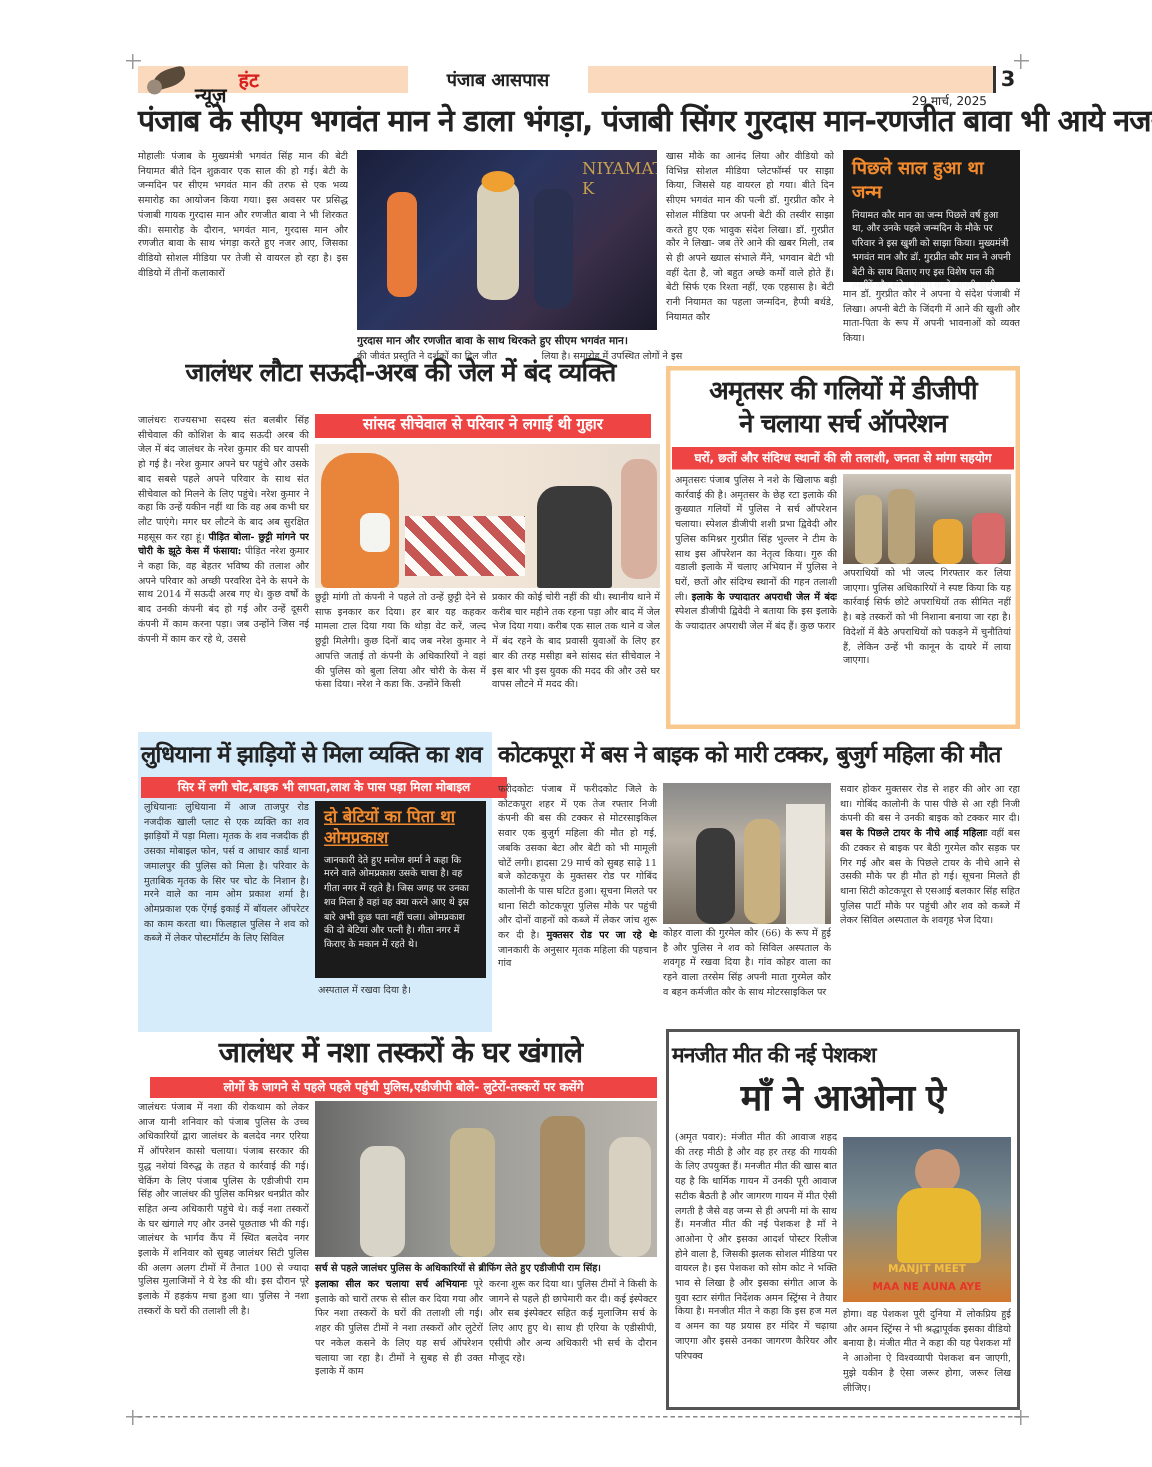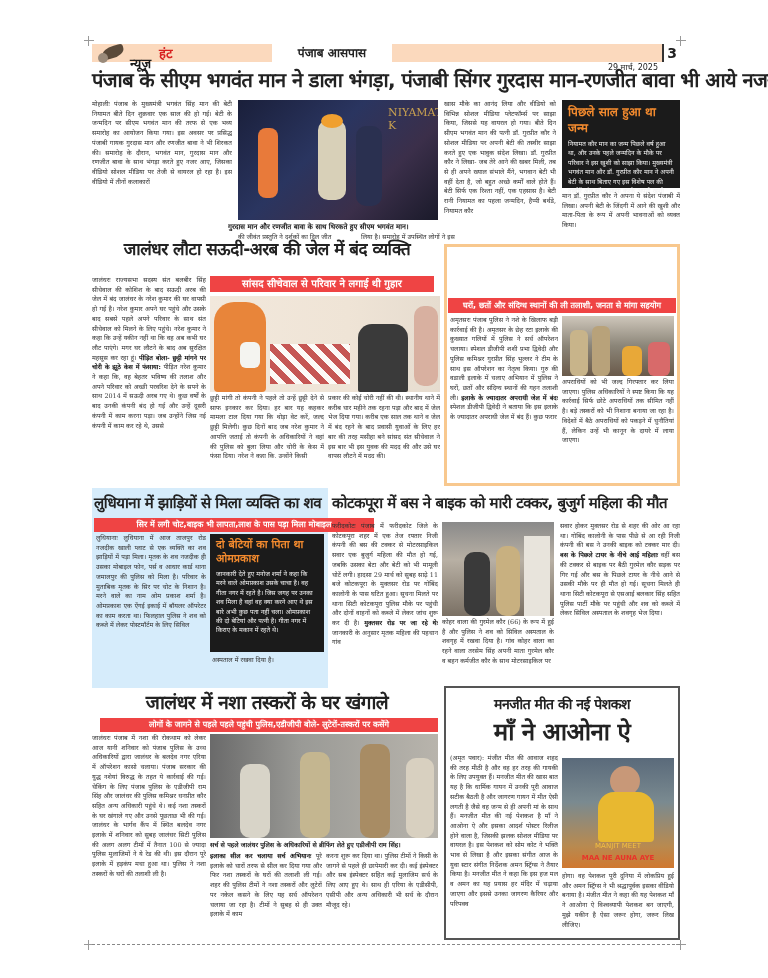--- a/index.html
+++ b/index.html
@@ -61,21 +61,21 @@
   <div class="col" style="left:0;top:56px;width:140px;height:132px;">
     <p class="txt">मोहालीः पंजाब के मुख्यमंत्री भगवंत सिंह मान की बेटी नियामत बीते दिन शुक्रवार एक साल की हो गई। बेटी के जन्मदिन पर सीएम भगवंत मान की तरफ से एक भव्य समारोह का आयोजन किया गया। इस अवसर पर प्रसिद्ध पंजाबी गायक गुरदास मान और रणजीत बावा ने भी शिरकत की। समारोह के दौरान, भगवंत मान, गुरदास मान और रणजीत बावा के साथ भंगड़ा करते हुए नजर आए, जिसका वीडियो सोशल मीडिया पर तेजी से वायरल हो रहा है। इस वीडियो में तीनों कलाकारों</p>
   </div>
   <div class="photo" style="left:146px;top:56px;width:200px;height:120px;background:linear-gradient(135deg,#1a1f3a 0%,#2a3560 40%,#3b2f4a 70%,#1a1a2a 100%);">
     <div style="position:absolute;left:20px;top:28px;width:20px;height:70px;background:#e87a3a;border-radius:8px;"></div>
     <div style="position:absolute;left:80px;top:20px;width:28px;height:80px;background:#d8d0b8;border-radius:10px;"></div>
     <div style="position:absolute;left:83px;top:14px;width:22px;height:14px;background:#f0a030;border-radius:50%;"></div>
     <div style="position:absolute;left:118px;top:26px;width:26px;height:80px;background:#2a3050;border-radius:10px;"></div>
     <div style="position:absolute;left:150px;top:6px;color:#c8a050;font-size:11px;font-family:'DejaVu Serif',serif;">NIYAMAT K</div>
   </div>
-  <div class="caption" style="left:136px;top:178px;width:200px;overflow:hidden;">गुरदास मान और रणजीत बावा के साथ थिरकते हुए सीएम भगवंत मान।</div>
+  <div class="caption" style="left:146px;top:178px;width:200px;overflow:hidden;">गुरदास मान और रणजीत बावा के साथ थिरकते हुए सीएम भगवंत मान।</div>
   <div class="col" style="left:146px;top:189px;width:100px;height:10px;">
     <p class="txt">की जीवंत प्रस्तुति ने दर्शकों का दिल जीत</p>
   </div>
   <div class="col" style="left:250px;top:189px;width:100px;height:10px;margin-left:19px;">
     <p class="txt">लिया है। समारोह में उपस्थित लोगों ने इस</p>
   </div>
   <div class="col" style="left:352px;top:56px;width:112px;height:144px;">
     <p class="txt">खास मौके का आनंद लिया और वीडियो को विभिन्न सोशल मीडिया प्लेटफॉर्म्स पर साझा किया, जिससे यह वायरल हो गया। बीते दिन सीएम भगवंत मान की पत्नी डॉ. गुरप्रीत कौर ने सोशल मीडिया पर अपनी बेटी की तस्वीर साझा करते हुए एक भावुक संदेश लिखा। डॉ. गुरप्रीत कौर ने लिखा- जब तेरे आने की खबर मिली, तब से ही अपने ख्याल संभाले मैंने, भगवान बेटी भी वहीं देता है, जो बहुत अच्छे कर्मों वाले होते हैं। बेटी सिर्फ एक रिश्ता नहीं, एक एहसास है। बेटी रानी नियामत का पहला जन्मदिन, हैप्पी बर्थडे, नियामत कौर</p>
   </div>
   <div class="box-dark" style="left:470px;top:56px;width:118px;height:88px;">
@@ -99,42 +99,46 @@
     <div style="position:absolute;left:204px;top:10px;width:24px;height:80px;background:#d8b0a0;border-radius:10px;"></div>
   </div>
   <div class="col" style="left:118px;top:350px;width:114px;height:64px;">
     <p class="txt">छुट्टी मांगी तो कंपनी ने पहले तो उन्हें छुट्टी देने से साफ इनकार कर दिया। हर बार यह कहकर मामला टाल दिया गया कि थोड़ा वेट करें, जल्द छुट्टी मिलेगी। कुछ दिनों बाद जब नरेश कुमार ने आपत्ति जताई तो कंपनी के अधिकारियों ने वहां की पुलिस को बुला लिया और चोरी के केस में फंसा दिया। नरेश ने कहा कि, उन्होंने किसी</p>
   </div>
   <div class="col" style="left:236px;top:350px;width:112px;height:64px;">
     <p class="txt">प्रकार की कोई चोरी नहीं की थी। स्थानीय थाने में करीब चार महीने तक रहना पड़ा और बाद में जेल भेज दिया गया। करीब एक साल तक थाने व जेल में बंद रहने के बाद प्रवासी युवाओं के लिए हर बार की तरह मसीहा बने सांसद संत सीचेवाल ने इस बार भी इस युवक की मदद की और उसे घर वापस लौटने में मदद की।</p>
   </div>
 
   <div class="orange-frame" style="left:352px;top:200px;width:236px;height:242px;"></div>
+  <div class="hl" style="left:356px;top:206px;width:228px;font-size:17px;line-height:22px;text-align:center;">
+    <div>अमृतसर की गलियों में डीजीपी</div>
+    <div>ने चलाया सर्च ऑपरेशन</div>
+  </div>
   <div class="bluebar" style="left:356px;top:254px;width:228px;height:15px;font-size:8px;line-height:15px;">घरों, छतों और संदिग्ध स्थानों की ली तलाशी, जनता से मांगा सहयोग</div>
   <div class="col" style="left:358px;top:272px;width:108px;height:166px;">
     <p class="txt"><span>अमृतसरः पंजाब पुलिस ने नशे के खिलाफ बड़ी कार्रवाई की है। अमृतसर के छेह रटा इलाके की कुख्यात गलियों में पुलिस ने सर्च ऑपरेशन चलाया। स्पेशल डीजीपी शशी प्रभा द्विवेदी और पुलिस कमिश्नर गुरप्रीत सिंह भुल्लर ने टीम के साथ इस ऑपरेशन का नेतृत्व किया। गुरु की वडाली इलाके में चलाए अभियान में पुलिस ने घरों, छतों और संदिग्ध स्थानों की गहन तलाशी ली।</span> <b>इलाके के ज्यादातर अपराधी जेल में बंदः</b> <span>स्पेशल डीजीपी द्विवेदी ने बताया कि इस इलाके के ज्यादातर अपराधी जेल में बंद हैं। कुछ फरार</span></p>
   </div>
   <div class="photo" style="left:470px;top:272px;width:112px;height:60px;background:linear-gradient(180deg,#cfc7bb 0%,#8b8578 50%,#6a5a4a 100%);">
     <div style="position:absolute;left:8px;top:14px;width:18px;height:46px;background:#c8b48a;border-radius:6px;"></div>
     <div style="position:absolute;left:30px;top:10px;width:18px;height:50px;background:#b8a27a;border-radius:6px;"></div>
     <div style="position:absolute;left:60px;top:30px;width:20px;height:30px;background:#e8a838;border-radius:6px;"></div>
     <div style="position:absolute;left:86px;top:26px;width:22px;height:34px;background:#d86a6a;border-radius:6px;"></div>
   </div>
   <div class="col" style="left:470px;top:334px;width:112px;height:104px;">
     <p class="txt">अपराधियों को भी जल्द गिरफ्तार कर लिया जाएगा। पुलिस अधिकारियों ने स्पष्ट किया कि यह कार्रवाई सिर्फ छोटे अपराधियों तक सीमित नहीं है। बड़े तस्करों को भी निशाना बनाया जा रहा है। विदेशों में बैठे अपराधियों को पकड़ने में चुनौतियां हैं, लेकिन उन्हें भी कानून के दायरे में लाया जाएगा।</p>
   </div>
 
   <div class="lightblue" style="left:0;top:444px;width:236px;height:200px;"></div>
   <div class="hl" style="left:2px;top:448px;width:232px;font-size:15px;line-height:22px;">लुधियाना में झाड़ियों से मिला व्यक्ति का शव</div>
-  <div class="bluebar" style="left:2px;top:474px;width:280px;height:14px;font-size:8px;line-height:14px;color:#ffffff;">सिर में लगी चोट,बाइक भी लापता,लाश के पास पड़ा मिला मोबाइल</div>
+  <div class="bluebar" style="left:2px;top:474px;width:244px;height:14px;font-size:8px;line-height:14px;color:#ffffff;">सिर में लगी चोट,बाइक भी लापता,लाश के पास पड़ा मिला मोबाइल</div>
   <div class="col" style="left:4px;top:490px;width:110px;height:150px;">
     <p class="txt">लुधियानाः लुधियाना में आज ताजपुर रोड नजदीक खाली प्लाट से एक व्यक्ति का शव झाड़ियों में पड़ा मिला। मृतक के शव नजदीक ही उसका मोबाइल फोन, पर्स व आधार कार्ड थाना जमालपुर की पुलिस को मिला है। परिवार के मुताबिक मृतक के सिर पर चोट के निशान है। मरने वाले का नाम ओम प्रकाश शर्मा है। ओमप्रकाश एक ऐंगई इकाई में बॉयलर ऑपरेटर का काम करता था। फिलहाल पुलिस ने शव को कब्जे में लेकर पोस्टमॉर्टम के लिए सिविल</p>
   </div>
   <div class="box-dark" style="left:118px;top:490px;width:114px;height:118px;">
-    <div class="bh" style="font-size:11px;line-height:14px;">दो बेटियों का पिता था ओमप्रकाश</div>
+    <div class="bh" style="font-size:11px;line-height:14px;text-decoration:underline;">दो बेटियों का पिता था ओमप्रकाश</div>
     <div class="bt">जानकारी देते हुए मनोज शर्मा ने कहा कि मरने वाले ओमप्रकाश उसके चाचा है। वह गीता नगर में रहते है। जिस जगह पर उनका शव मिला है वहां वह क्या करने आए थे इस बारे अभी कुछ पता नहीं चला। ओमप्रकाश की दो बेटियां और पत्नी है। गीता नगर में किराए के मकान में रहते थे।</div>
   </div>
   <div class="col" style="left:120px;top:612px;width:112px;height:12px;">
     <p class="txt">अस्पताल में रखवा दिया है।</p>
   </div>
 
   <div class="hl" style="left:240px;top:448px;width:348px;font-size:15px;line-height:22px;">कोटकपूरा में बस ने बाइक को मारी टक्कर, बुजुर्ग महिला की मौत</div>
   <div class="col" style="left:240px;top:478px;width:106px;height:160px;">
     <p class="txt"><span>फरीदकोटः पंजाब में फरीदकोट जिले के कोटकपूरा शहर में एक तेज रफ्तार निजी कंपनी की बस की टक्कर से मोटरसाइकिल सवार एक बुजुर्ग महिला की मौत हो गई, जबकि उसका बेटा और बेटी को भी मामूली चोटें लगी। हादसा 29 मार्च को सुबह साढ़े 11 बजे कोटकपूरा के मुक्तसर रोड पर गोबिंद कालोनी के पास घटित हुआ। सूचना मिलते पर थाना सिटी कोटकपूरा पुलिस मौके पर पहुंची और दोनों वाहनों को कब्जे में लेकर जांच शुरू कर दी है।</span> <b>मुक्तसर रोड पर जा रहे थेः</b> <span>जानकारी के अनुसार मृतक महिला की पहचान गांव</span></p>
   </div>
@@ -163,29 +167,29 @@
   </div>
   <div class="caption" style="left:118px;top:796px;width:228px;overflow:hidden;font-size:6.4px;">सर्च से पहले जालंधर पुलिस के अधिकारियों से ब्रीफिंग लेते हुए एडीजीपी राम सिंह।</div>
   <div class="col" style="left:118px;top:808px;width:112px;height:86px;">
     <p class="txt"><b>इलाका सील कर चलाया सर्च अभियानः</b> <span>पूरे इलाके को चारों तरफ से सील कर दिया गया और फिर नशा तस्करों के घरों की तलाशी ली गई। शहर की पुलिस टीमों ने नशा तस्करों और लुटेरों पर नकेल कसने के लिए यह सर्च ऑपरेशन चलाया जा रहा है। टीमों ने सुबह से ही उक्त इलाके में काम</span></p>
   </div>
   <div class="col" style="left:234px;top:808px;width:112px;height:86px;">
     <p class="txt">करना शुरू कर दिया था। पुलिस टीमों ने किसी के जागने से पहले ही छापेमारी कर दी। कई इंस्पेक्टर और सब इंस्पेक्टर सहित कई मुलाजिम सर्च के लिए आए हुए थे। साथ ही एरिया के एडीसीपी, एसीपी और अन्य अधिकारी भी सर्च के दौरान मौजूद रहे।</p>
   </div>
 
   <div class="grey-frame" style="left:352px;top:642px;width:236px;height:254px;"></div>
-  <div class="hl" style="left:356px;top:650px;width:228px;font-size:14px;line-height:20px;text-align:center;">मनजीत मीत की नई पेशकश</div>
+  <div class="hl" style="left:356px;top:650px;width:228px;font-size:14px;line-height:20px;text-align:left;">मनजीत मीत की नई पेशकश</div>
   <div class="hl" style="left:356px;top:672px;width:228px;font-size:24px;line-height:32px;text-align:center;">माँ ने आओना ऐ</div>
   <div class="col" style="left:358px;top:710px;width:108px;height:182px;">
     <p class="txt">(अमृत पवार): मंजीत मीत की आवाज शहद की तरह मीठी है और वह हर तरह की गायकी के लिए उपयुक्त हैं। मनजीत मीत की खास बात यह है कि धार्मिक गायन में उनकी पूरी आवाज सटीक बैठती है और जागरण गायन में मीत ऐसी लगती है जैसे वह जन्म से ही अपनी मां के साथ हैं। मनजीत मीत की नई पेशकश है माँ ने आओना ऐ और इसका आदर्श पोस्टर रिलीज होने वाला है, जिसकी झलक सोशल मीडिया पर वायरल है। इस पेशकश को सोम कोट ने भक्ति भाव से लिखा है और इसका संगीत आज के युवा स्टार संगीत निर्देशक अमन स्ट्रिंग्स ने तैयार किया है। मनजीत मीत ने कहा कि इस हज मल व अमन का यह प्रयास हर मंदिर में चढ़ाया जाएगा और इससे उनका जागरण कैरियर और परिपक्व</p>
   </div>
   <div class="photo" style="left:470px;top:714px;width:112px;height:110px;background:linear-gradient(180deg,#5a6a7a 0%,#7a8a90 40%,#b88a50 80%,#d07830 100%);">
     <div style="position:absolute;left:48px;top:8px;width:30px;height:30px;background:#c89878;border-radius:50%;"></div>
     <div style="position:absolute;left:36px;top:34px;width:56px;height:50px;background:#e8b830;border-radius:16px 16px 4px 4px;"></div>
-    <div style="position:absolute;left:0;top:84px;width:112px;text-align:center;font-size:7px;font-weight:normal;color:#f5c040;">MANJIT MEET</div>
+    <div style="position:absolute;left:0;top:84px;width:112px;text-align:center;font-size:7px;font-weight:bold;color:#f5c040;">MANJIT MEET</div>
     <div style="position:absolute;left:0;top:96px;width:112px;text-align:center;font-size:7px;font-weight:bold;color:#e8332a;">MAA NE AUNA AYE</div>
   </div>
   <div class="col" style="left:470px;top:828px;width:112px;height:64px;">
     <p class="txt">होगा। वह पेशकश पूरी दुनिया में लोकप्रिय हुई और अमन स्ट्रिंग्स ने भी श्रद्धापूर्वक इसका वीडियो बनाया है। मंजीत मीत ने कहा की यह पेशकश माँ ने आओना ऐ विश्वव्यापी पेशकश बन जाएगी, मुझे यकीन है ऐसा जरूर होगा, जरूर लिख लीजिए।</p>
   </div>
 
   <div class="dashline" style="top:900px;width:588px;"></div>
 </div>
 
 </body></html>

